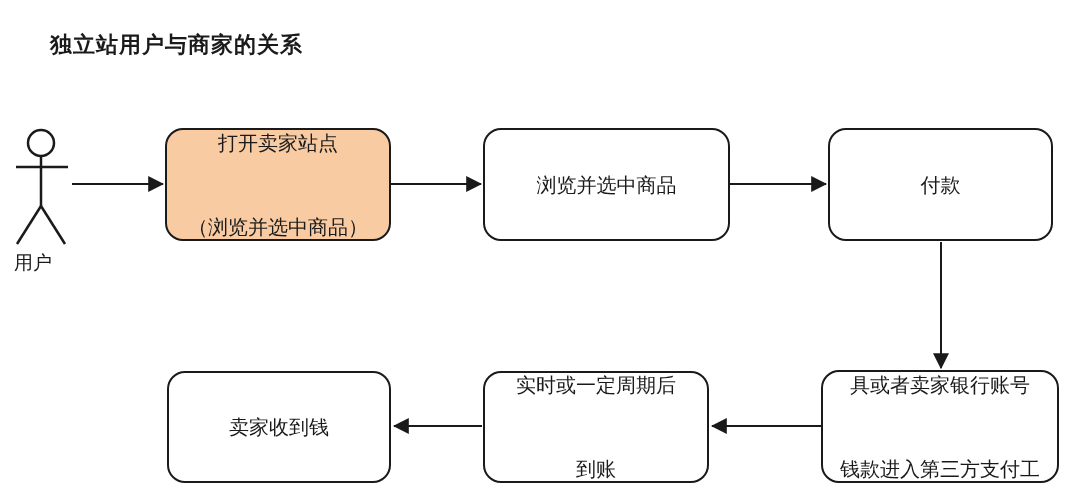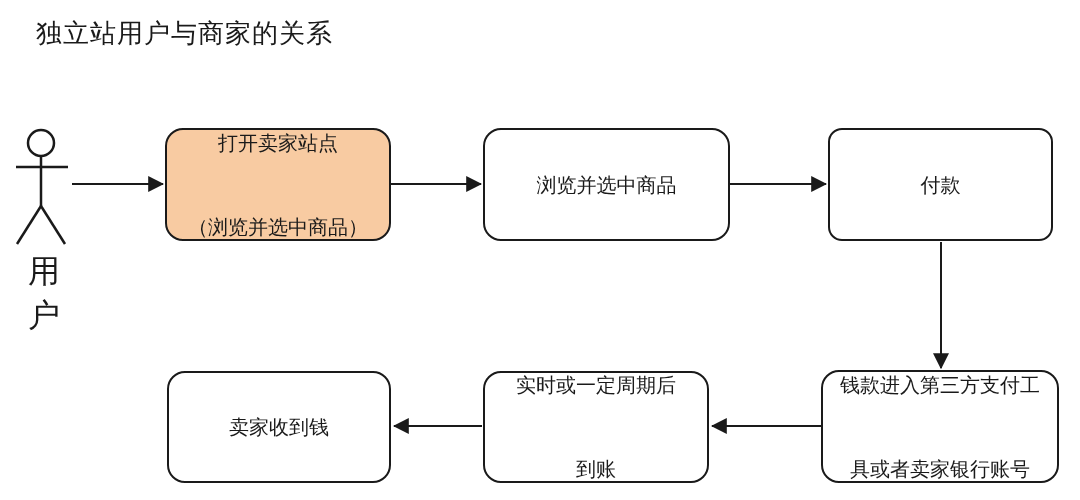--- a/index.html
+++ b/index.html
@@ -12,23 +12,23 @@
     position: relative;
     width: 1080px;
     height: 500px;
     background: var(--background, #fff);
     overflow: hidden;
   }
   .title {
     position: absolute;
     left: 32px;
     top: 12px;
-    margin: 4px;
-    font-size: 26px;
-    font-weight: normal;
+    margin: 18px;
+    font-size: 22px;
+    font-weight: bold;
     color: var(--text, #1a1a1a);
     letter-spacing: 1px;
   }
   .overlay {
     position: absolute;
     left: 0;
     top: 0;
     pointer-events: none;
   }
   .node {
@@ -49,31 +49,30 @@
   .node span {
     display: block;
     line-height: 40px;
     white-space: nowrap;
   }
   .node.highlight {
     background: var(--highlight_fill, #f8cba2);
   }
   .node0 { left: 165px; top: 128px; width: 226px; height: 113px; }
   .node1 { left: 483px; top: 128px; width: 247px; height: 113px; }
-  .node2 { left: 828px; top: 128px; width: 225px; height: 113px; border-radius: 14px; }
+  .node2 { left: 828px; top: 128px; width: 225px; height: 113px; }
   .node3 { left: 821px; top: 370px; width: 238px; height: 113px; }
   .node4 { left: 483px; top: 371px; width: 226px; height: 112px; }
   .node5 { left: 167px; top: 371px; width: 224px; height: 112px; }
   .actor-label {
     position: absolute;
     left: 14px;
     top: 250px;
     width: 60px;
-    text-align: center;
-    font-size: 32px;
+    font-size: 19px;
     font-weight: 500;
     color: var(--text, #1a1a1a);
   }
 </style>
 </head>
 <body>
 
 <div class="canvas">
 
   <h1 class="title">独立站用户与商家的关系</h1>
@@ -112,22 +111,22 @@
 
   <div class="node node1">
     <span>浏览并选中商品</span>
   </div>
 
   <div class="node node2">
     <span>付款</span>
   </div>
 
   <div class="node node3">
+    <span>具或者卖家银行账号</span>
     <span>钱款进入第三方支付工</span>
-    <span>具或者卖家银行账号</span>
   </div>
 
   <div class="node node4">
     <span>实时或一定周期后</span>
     <span>到账</span>
   </div>
 
   <div class="node node5">
     <span>卖家收到钱</span>
   </div>

